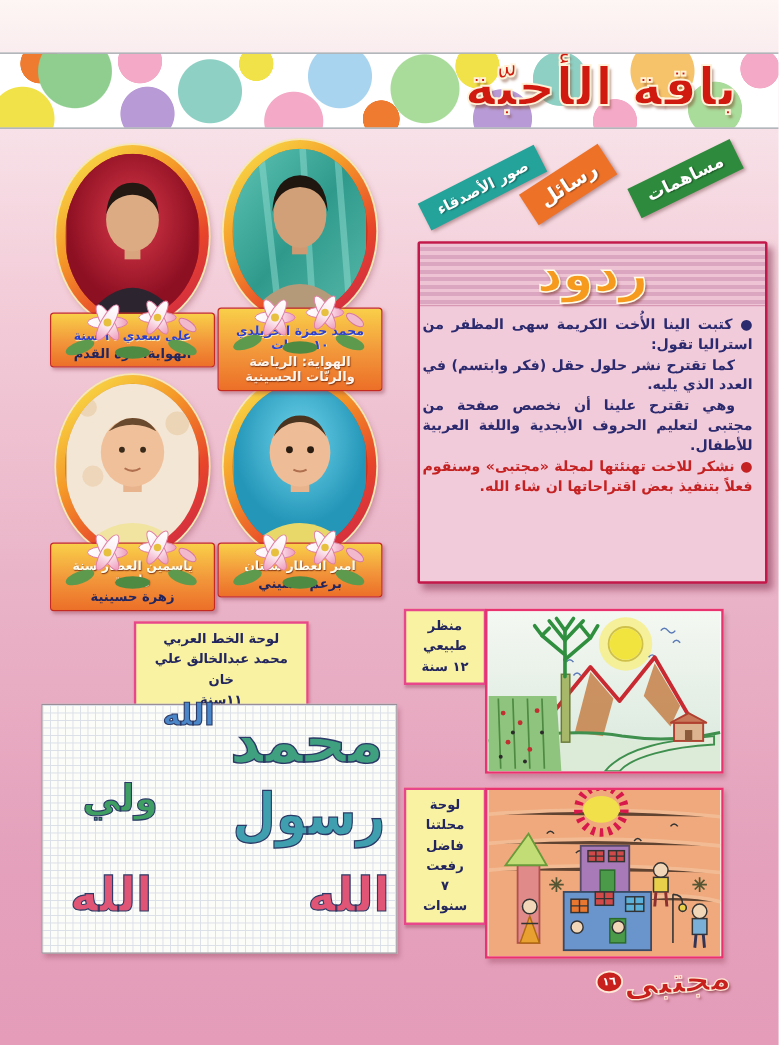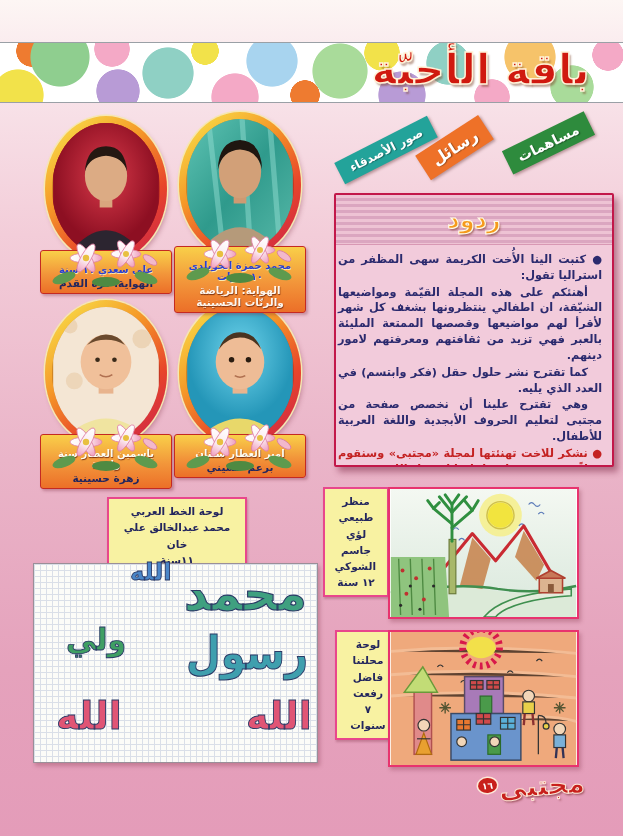--- a/index.html
+++ b/index.html
@@ -61,35 +61,35 @@
   .cell3 .plaque .line1, .cell4 .plaque .line1 { color:#fdfdf2; text-shadow:0.5px 0.5px 1px #7a3010; }
   .plaque .line2 { font-size:10.5px; font-weight:bold; color:#23265e; margin-top:2px; }
   .cell2 .plaque .line2 { color:#fdf6ee; text-shadow:0.5px 0.5px 1px #7a3010; }
 
   
   .replies { position:absolute; left:334px; top:193px; width:280px; height:274px;
     background:#f2cbdb; border:2.5px solid #c2184a; border-radius:2px;
     box-shadow:4px 5px 6px rgba(110,20,50,.45); overflow:hidden; }
   .replies-head { height:50px; background:repeating-linear-gradient(180deg,#eec3d4 0 3px,#dba6c0 3px 6px);
     border-bottom:1px solid #d898b4; display:flex; align-items:center; justify-content:center; }
-  .replies-title { font-size:24px; font-weight:bold; color:#f59a1c; letter-spacing:10px;
+  .replies-title { font-size:40px; font-weight:bold; color:#f59a1c; letter-spacing:10px;
     -webkit-text-stroke:1.2px #fffbe8; text-shadow:1.5px 2px 2px rgba(110,40,20,.5); }
   .replies-body { padding:7px 10px 6px 2px; font-size:11.3px; font-weight:bold; color:#2b2a6e;
     line-height:1.4; text-align:justify; }
   .replies-body p { margin-bottom:1px; }
   .replies-body .indent { text-indent:14px; }
   .replies-body .red { color:#c42222; }
 
   
   .art-caption { position:absolute; background:#f8f2a2; border:2px solid #e8478c; padding:4px 11px;
     text-align:center; font-weight:bold; color:#23265e; font-size:10.5px; line-height:1.55;
     box-shadow:1px 2px 2px rgba(120,40,60,.3); }
   .cap-calligraphy { left:107px; top:497px; width:140px; }
   .cap-nature { left:323px; top:487px; width:66px; }
-  .cap-house  { left:335px; top:630px; width:66px; }
+  .cap-house  { left:323px; top:630px; width:66px; }
 
   
   .board { position:absolute; left:33px; top:563px; width:285px; height:200px;
     background-color:#fcfcf8; border:1px solid #9a8f98;
     background-image:linear-gradient(#dadfe8 1px,transparent 1px),linear-gradient(90deg,#dadfe8 1px,transparent 1px);
     background-size:6px 6px; box-shadow:2px 3px 4px rgba(120,40,60,.3); }
   .kufic { position:absolute; font-weight:bold; -webkit-text-stroke:0.9px #2b3a66; white-space:nowrap; }
   .k-top    { left:96px;  top:-6px;  font-size:24px; color:#4a86c8; }
   .k-rtop   { left:150px; top:2px;   font-size:38px; color:#3fa080; transform:scale(1.25,1.25); transform-origin:left top; }
   .k-rmid   { left:152px; top:62px;  font-size:40px; color:#3f9fae; transform:scaleY(1.15); transform-origin:left top; }
@@ -308,21 +308,20 @@
       <div class="line2">برعم حسيني</div>
     </div>
   </div>
 
   <div class="replies">
     <div class="replies-head">
       <span class="replies-title">ردود</span>
     </div>
     <div class="replies-body">
       <p>● كتبت الينا الأُخت الكريمة سهى المظفر من استراليا تقول:</p>
-      <p class="indent">أهنئكم على هذه المجلة القيّمة ومواضيعها الشيّقة، ان اطفالي ينتظرونها بشغف كل شهر لأقرأ لهم مواضيعها وقصصها الممتعة المليئة بالعبر فهي تزيد من ثقافتهم ومعرفتهم لامور دينهم.</p>
       <p class="indent">كما تقترح نشر حلول حقل (فكر وابتسم) في العدد الذي يليه.</p>
       <p class="indent">وهي تقترح علينا أن نخصص صفحة من مجتبى لتعليم الحروف الأبجدية واللغة العربية للأطفال.</p>
       <p class="red">● نشكر للاخت تهنئتها لمجلة «مجتبى» وسنقوم فعلاً بتنفيذ بعض اقتراحاتها ان شاء الله.</p>
     </div>
   </div>
 
   <div class="art-caption cap-calligraphy">
     <div>لوحة الخط العربي</div>
     <div>محمد عبدالخالق علي خان</div>
     <div>١١سنة</div>
@@ -332,21 +331,20 @@
     <span class="kufic k-top">الله</span>
     <span class="kufic k-rtop">محمد</span>
     <span class="kufic k-rmid">رسول</span>
     <span class="kufic k-rbot">الله</span>
     <span class="kufic k-lmid">ولي</span>
     <span class="kufic k-lbot">الله</span>
   </div>
 
   <div class="art-caption cap-nature">
     <div>منظر طبيعي</div>
-    <div>لؤي جاسم الشوكي</div>
     <div>١٢ سنة</div>
   </div>
 
   <div class="drawing draw-nature">
     <svg viewBox="0 0 191 132">
       <linearGradient id="sky" x1="0" y1="0" x2="0" y2="1">
           <stop offset="0" stop-color="#f4f8f2"></stop>
           <stop offset="1" stop-color="#d9e8dc"></stop>
         </linearGradient>
       <rect width="191" height="132" fill="url(#sky)"></rect>

